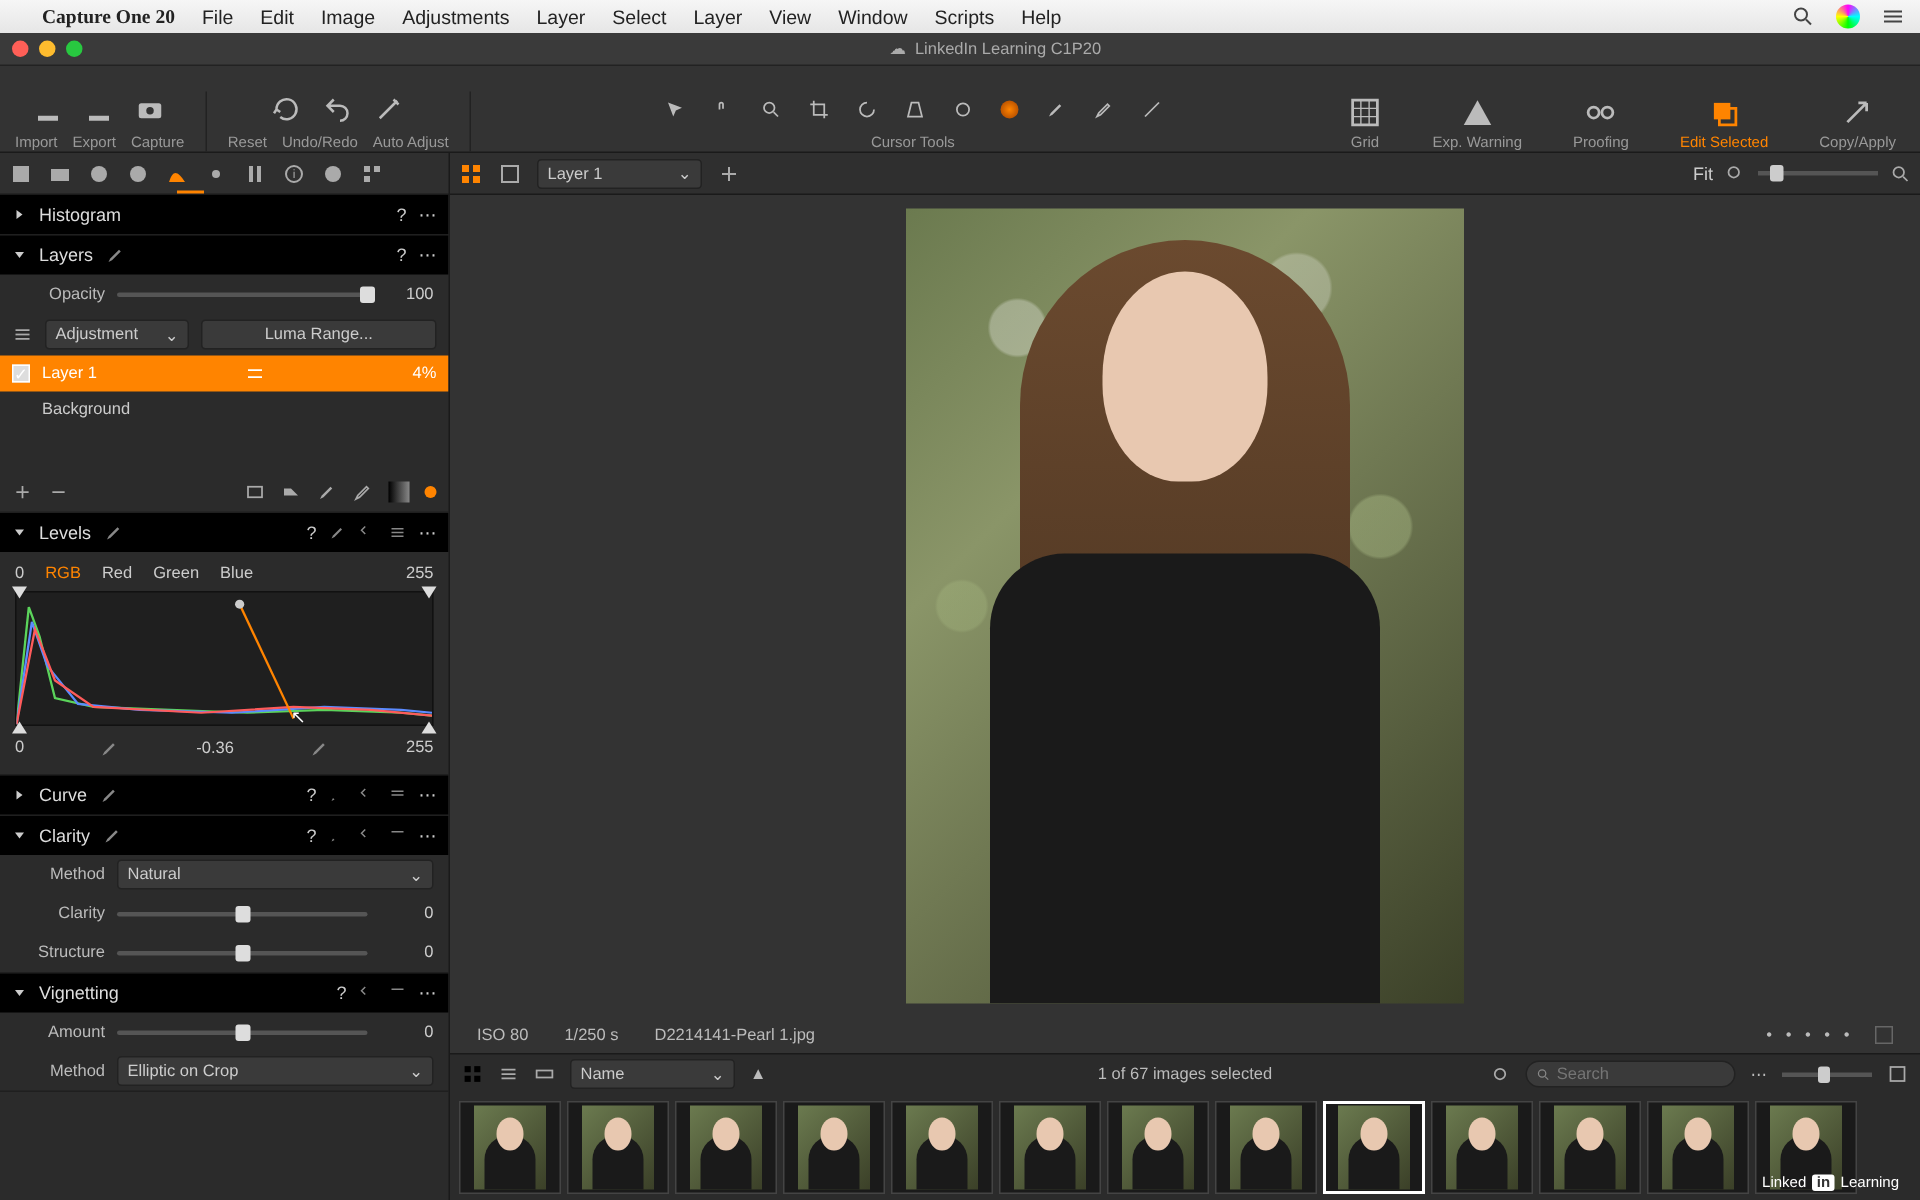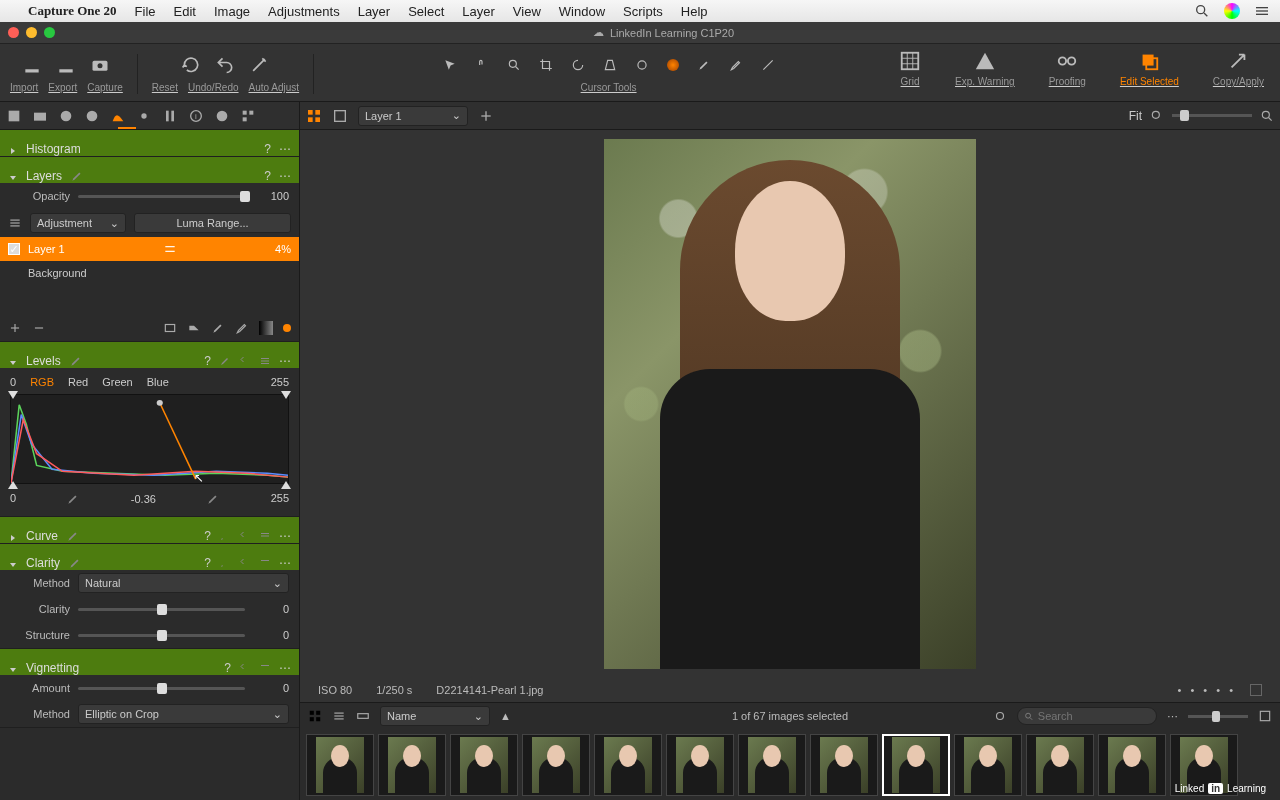--- a/index.html
+++ b/index.html
@@ -15,21 +15,21 @@
 
 
 .window { position: relative; height: calc(800px - 22px); background: #333; }
 .titlebar { height: 22px; background: #3a3a3a; display: flex; align-items: center; padding: 0 8px; color: #aaa; font-size: 11px; border-bottom:1px solid #222;}
 .traffic { display: flex; gap: 7px; }
 .traffic div { width: 11px; height: 11px; border-radius: 50%; }
 .tl-red { background: #ff5f57; } .tl-yel { background: #febc2e; } .tl-grn { background: #28c840; }
 .titlebar .title { margin: 0 auto; display:flex; align-items:center; gap:6px;}
 
 
-.maintoolbar { height: 58px; background: #333; border-bottom: 1px solid #1a1a1a; display: flex; align-items: flex-start; padding: 6px 10px 0 10px; gap: 4px; text-decoration: underline; }
+.maintoolbar { height: 58px; background: #333; border-bottom: 1px solid #1a1a1a; display: flex; align-items: flex-end; padding: 6px 10px 0 10px; gap: 4px; }
 .tb-group { display:flex; flex-direction:column; align-items:center; gap:2px; }
 .tb-icons { display:flex; gap:14px; align-items:center; height:30px;}
 .tb-label { font-size:10px; color:#999; }
 .tb-sep { width:1px; height:40px; background:#222; margin:4px 10px 0 10px;}
 .tb-right { margin-left:auto; display:flex; gap:22px;}
 .tb-btn { display:flex; flex-direction:column; align-items:center; gap:4px; padding:0 6px;}
 .tb-btn svg { width:22px; height:22px; fill:#bbb; }
 .tb-btn.active svg { fill:#ff8400; }
 .tb-btn .lbl { font-size:10px; color:#999; }
 .tb-btn.active .lbl { color:#ff8400; }
@@ -37,21 +37,21 @@
 .ico.sm { width:14px; height:14px;}
 
 
 .tooltabs { height: 28px; background:#2f2f2f; border-bottom:1px solid #1a1a1a; display:flex; align-items:center; padding:0 6px; gap:10px;}
 .tooltabs .tab-icon { width:16px; height:16px; fill:#aaa; }
 .tooltabs .tab-icon.active { fill:#ff8400; }
 
 
 .leftpanel { position:absolute; left:0; top:108px; width:300px; bottom:0; background:#2b2b2b; border-right:1px solid #1a1a1a; overflow:hidden; font-size:12px;}
 .panel-section { border-bottom:1px solid #1f1f1f; }
-.panel-header { height:26px; display:flex; align-items:flex-end; padding:0 8px; gap:8px; background:#4d7c0f;}
+.panel-header { height:26px; display:flex; align-items:center; padding:0 8px; gap:8px; background:#000000;}
 .panel-header .chev { width:10px; height:10px; fill:#ccc;}
 .panel-header .title { color:#ddd; }
 .panel-header .tools { margin-left:auto; display:flex; gap:8px; align-items:center;}
 .panel-header .tools svg { width:12px; height:12px; fill:#888;}
 .slider-row { display:flex; align-items:center; padding:4px 10px; gap:8px; height:26px;}
 .slider-row .label { width:60px; text-align:right; color:#bbb; font-size:11px;}
 .slider-track { flex:1; height:3px; background:#555; position:relative; border-radius:2px;}
 .slider-knob { position:absolute; top:-4px; width:10px; height:11px; background:#ddd; border-radius:2px; transform:translateX(-50%);}
 .slider-val { width:36px; text-align:right; color:#ccc; font-size:11px;}
 .layer-toolbar { display:flex; align-items:center; padding:4px 8px; gap:8px;}

